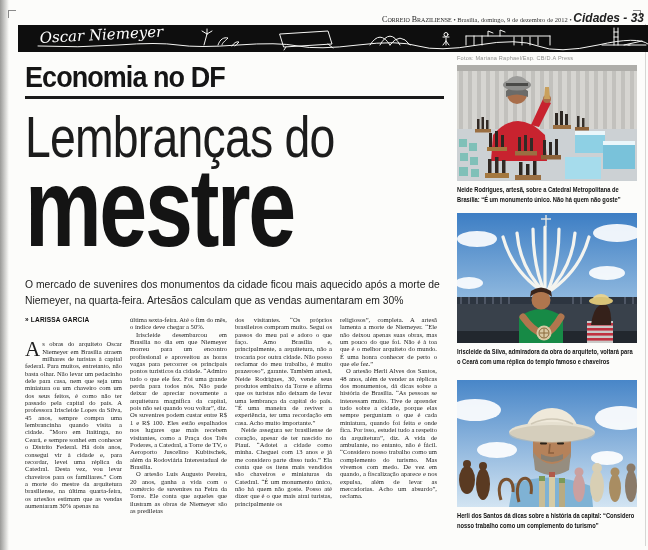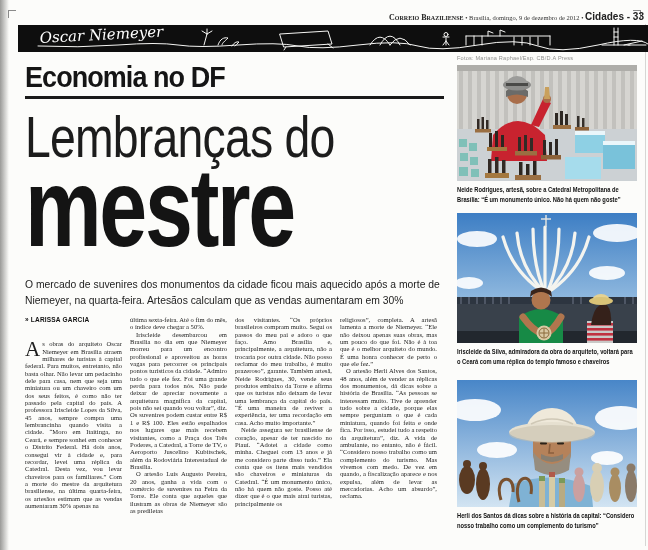--- a/index.html
+++ b/index.html
@@ -9,23 +9,23 @@
   
   #edge-shadow{position:absolute;left:0;top:0;width:9px;height:550px;
     background:linear-gradient(90deg,#9a9a98,rgba(250,250,248,0));}
   .cropmark{position:absolute;width:7px;height:7px;}
   #crop-tl{left:8px;top:10px;border-left:1px solid #8a8a8a;border-top:1px solid #8a8a8a;}
   #crop-tr{left:633px;top:10px;border-right:1px solid #8a8a8a;border-top:1px solid #8a8a8a;}
   #trim-line{position:absolute;left:645px;top:24px;width:1px;height:522px;background:#d6d6d4;}
 
   
   #masthead{position:absolute;right:4px;top:11px;font-size:6.5px;color:#222;white-space:nowrap;}
-  #masthead .paper{font-family:"Liberation Serif",serif;font-weight:bold;font-variant:small-caps;font-size:8px;}
+  #masthead .paper{font-family:"Liberation Serif",serif;font-weight:normal;font-variant:small-caps;font-size:8px;}
   #masthead .datepart{font-family:"Liberation Serif",serif;font-size:6.5px;color:#333;}
-  #masthead .sectionpage{font-weight:bold;font-size:10px;}
+  #masthead .sectionpage{font-weight:bold;font-size:12px;font-style:italic;}
 
   
   #banner{position:absolute;left:18px;top:25px;width:630px;height:27px;background:#0e0e0e;}
   #banner svg{display:block;}
 
   
   #kicker{position:absolute;left:25px;top:61px;font-size:29px;font-weight:bold;
     letter-spacing:-1px;color:#151515;transform:scaleX(.93);transform-origin:left top;}
   #kicker-rule{position:absolute;left:25px;top:96px;width:419px;height:2.5px;background:#1a1a1a;}
 

